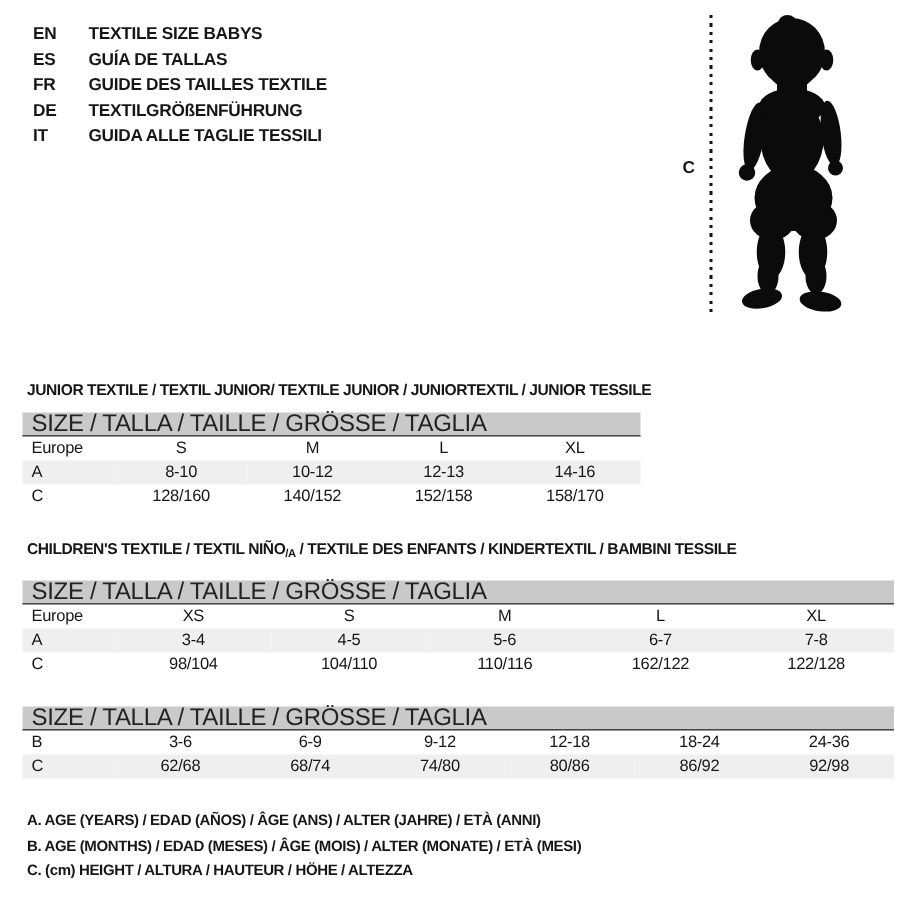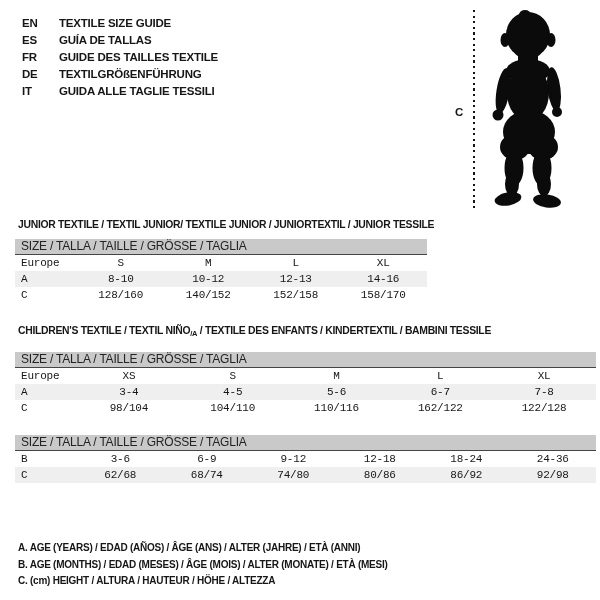--- a/index.html
+++ b/index.html
@@ -26,58 +26,58 @@
     position: absolute; left: 473px; top: 10px; width: 2px; height: 198px;
     background-image: repeating-linear-gradient(to bottom, #141414 0 2.2px, transparent 2.2px 5.6px);
   }
   .measure-label {
     position: absolute; left: 455px; top: 106px;
     font-weight: bold; font-size: 11.5px;
   }
   .baby-svg { position: absolute; left: 480px; top: 8px; width: 96px; height: 202px; }
 
   
-  .sec { position: absolute; left: 15px; }
+  .sec { position: absolute; left: 15px; margin-top: 36px; }
   #sec-junior   { top: 218px; width: 412px; }
   #sec-children { top: 324px; width: 581px; }
   #sec-babies   { top: 426px; width: 581px; }
 
   .sec-title { font-weight: bold; font-size: 10.4px; letter-spacing: -0.3px; line-height: 13px; white-space: nowrap; margin-left: 3px; }
   .sec-title .subscript { font-size: 7.5px; vertical-align: -2px; }
 
   #sec-junior   .tablewrap { margin-top: 8px; }
   #sec-children .tablewrap { margin-top: 12px; }
   #sec-babies   .tablewrap { margin-top: 9px; }
 
   .size-bar {
     height: 15px; line-height: 15px;
     background: var(--bar-bg, #c9c9c9);
     border-bottom: 1px solid var(--bar-rule, #454545);
-    font-size: 12px; letter-spacing: -0.2px;
+    font-size: 16px; letter-spacing: -0.2px;
     padding-left: 6px; color: #232323;
   }
   table.size-table {
     width: 100%; border-collapse: collapse; table-layout: fixed;
     font-size: 11px; letter-spacing: -0.2px;
   }
-  table.size-table td { height: 16px; padding: 0; text-align: center; vertical-align: middle; font-family: Liberation Mono, monospace; }
+  table.size-table td { height: 16px; padding: 0; text-align: center; vertical-align: middle; }
   table.size-table td:first-child { width: 56px; text-align: left; padding-left: 6px; }
   table.size-table tr.shaded { background: var(--row-shade, #efefef); }
 
   
   .footnotes { position: absolute; left: 18px; top: 540px; }
   .footnote-line { font-weight: bold; font-size: 10px; letter-spacing: -0.25px; line-height: 16.5px; white-space: nowrap; }
 </style>
 </head>
 <body style="--text: #161616; --bar-bg: #c9c9c9; --bar-rule: #454545; --row-shade: #efefef;">
 
 <div class="lang-header">
   <div class="lang-row">
     <span class="lang-code">EN</span>
-    <span class="lang-label">TEXTILE SIZE GUIDE</span>
+    <span class="lang-label">TEXTILE SIZE BABYS</span>
   </div>
   <div class="lang-row">
     <span class="lang-code">ES</span>
     <span class="lang-label">GUÍA DE TALLAS</span>
   </div>
   <div class="lang-row">
     <span class="lang-code">FR</span>
     <span class="lang-label">GUIDE DES TAILLES TEXTILE</span>
   </div>
   <div class="lang-row">

